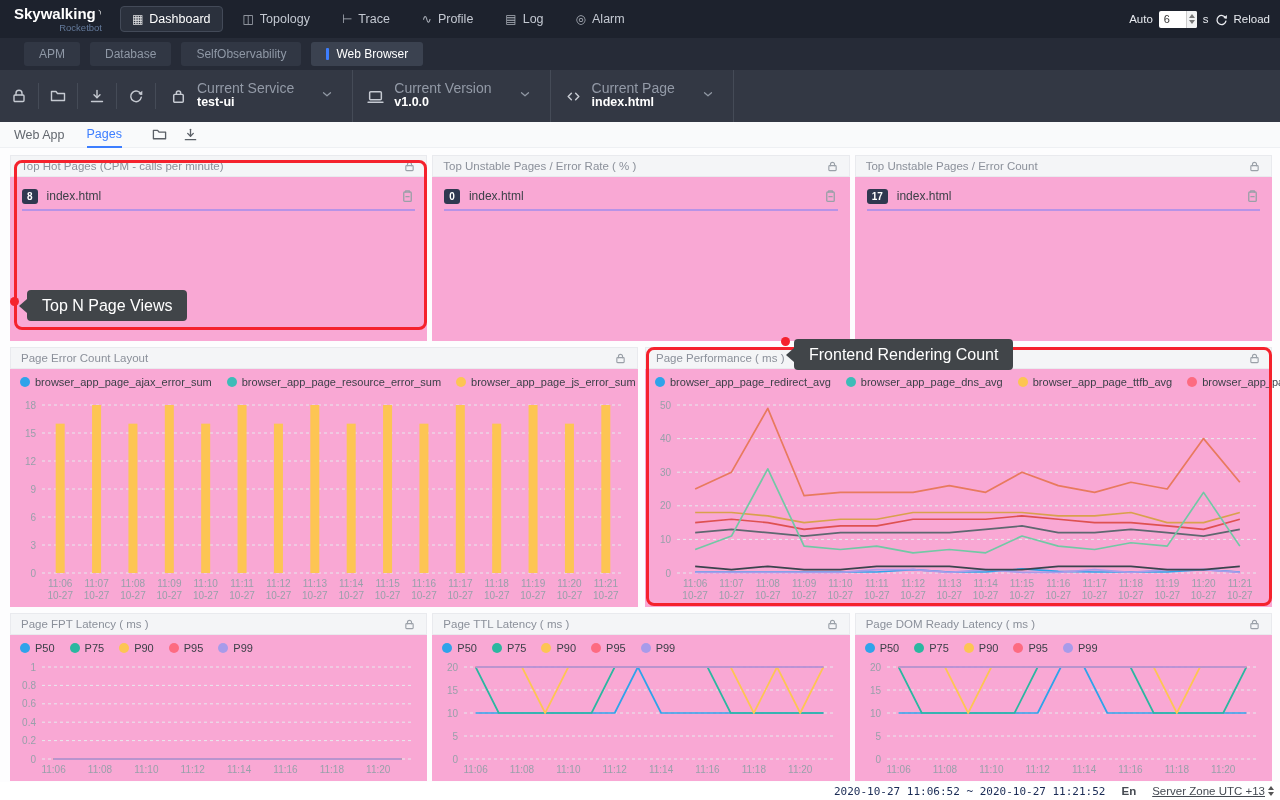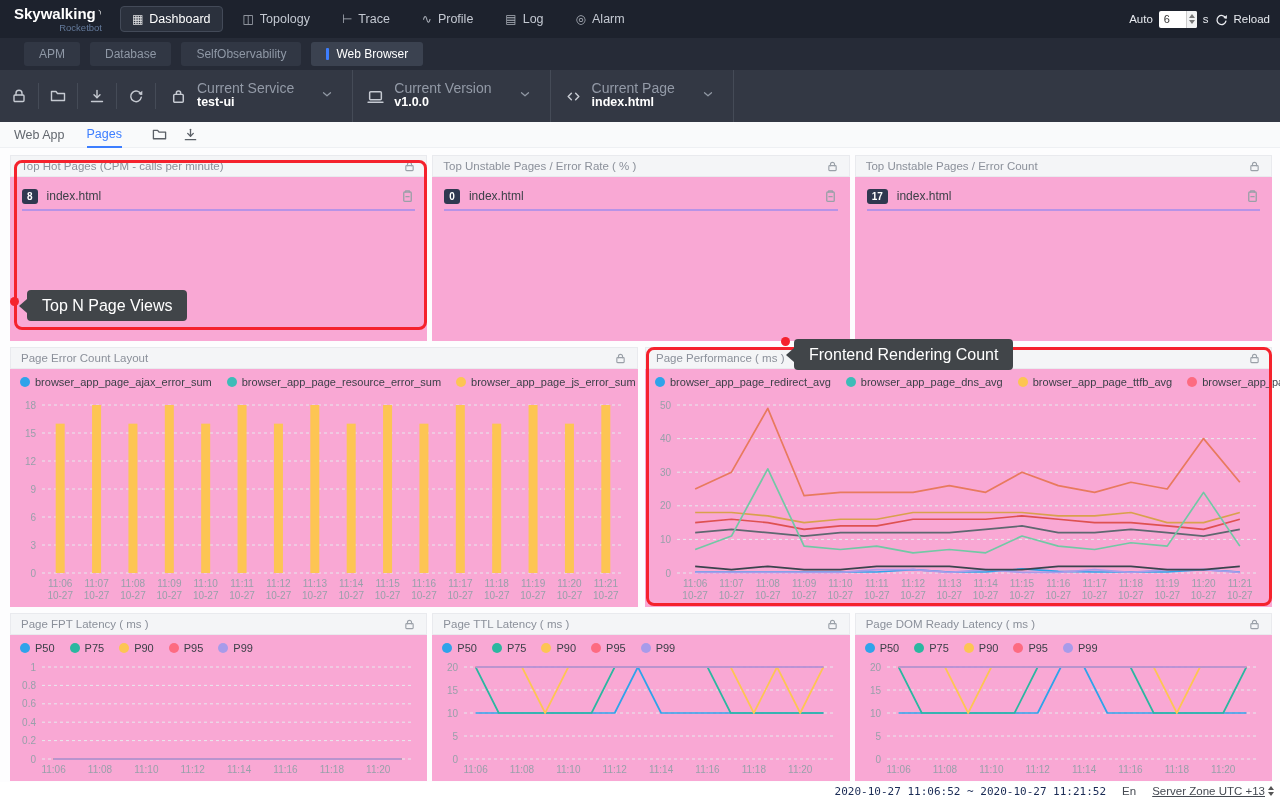--- a/index.html
+++ b/index.html
@@ -71,21 +71,21 @@
   
   .tc-item { height:26px; margin-top:6px; display:flex; align-items:center; padding:0 12px; }
   .tc-badge { background:#2f3850; color:#fff; font-size:10px; font-weight:bold; border-radius:3px; padding:2px 5px; min-width:14px; text-align:center; }
   .tc-label { font-size:12px; color:#3c4148; margin-left:9px; }
   .tc-copy { margin-left:auto; cursor:pointer; display:flex; }
   .tc-line { height:2px; background:#b793e6; margin:0 12px; }
 
   
   .statusbar { position:absolute; left:0; right:0; bottom:0; height:18px; background:#fff; display:flex; align-items:center; justify-content:flex-end; gap:16px; padding-right:6px; z-index:40; }
   .sb-time { font-family:"DejaVu Sans Mono", monospace; font-size:11px; color:#1a2b55; cursor:pointer; }
-  .sb-lang { font-size:11.5px; color:#454a52; cursor:pointer; }
+  .sb-lang { font-size:11.5px; color:#454a52; cursor:pointer;font-weight:bold; }
   .sb-zone { font-size:11.5px; color:#454a52; display:flex; align-items:center; gap:3px;text-decoration:underline; }
   .sb-spin { display:flex; flex-direction:column; gap:2px; cursor:pointer; }
   .sb-spin i { display:block; width:0; height:0; border-left:3px solid transparent; border-right:3px solid transparent; }
   .sb-spin .u { border-bottom:4px solid #555; } .sb-spin .d { border-top:4px solid #555; }
 
   
   .anno-box { position:absolute; border:3px solid #f5222d; border-radius:8px; z-index:30; pointer-events:none; }
   .anno-dot { position:absolute; width:9px; height:9px; border-radius:50%; background:#f5222d; z-index:32; }
   .anno-tip { position:absolute; background:#414549; color:#fff; font-size:16px; height:31px; display:flex; align-items:center; padding:0 15px; border-radius:4px; z-index:31; white-space:nowrap; }
   .anno-tip:before { content:""; position:absolute; left:-8px; top:50%; margin-top:-7px; border-top:7px solid transparent; border-bottom:7px solid transparent; border-right:8px solid #414549; }

